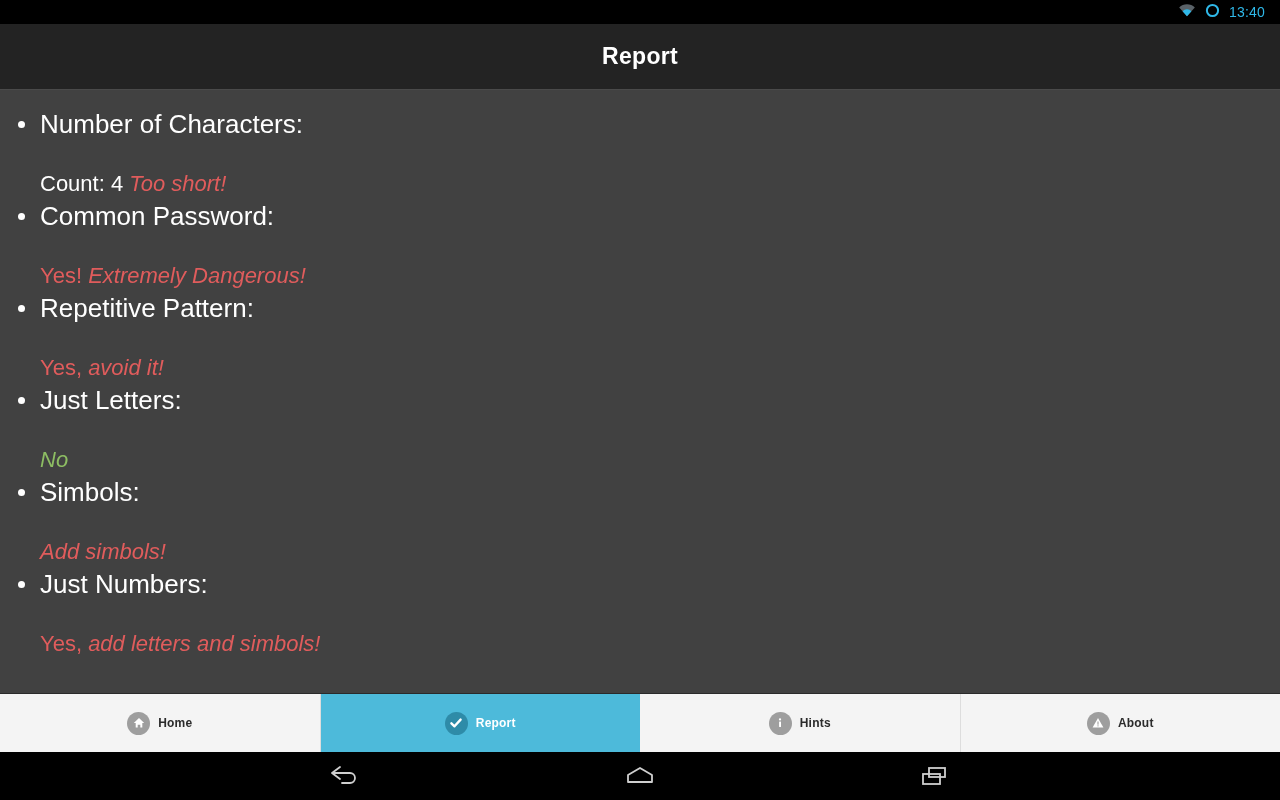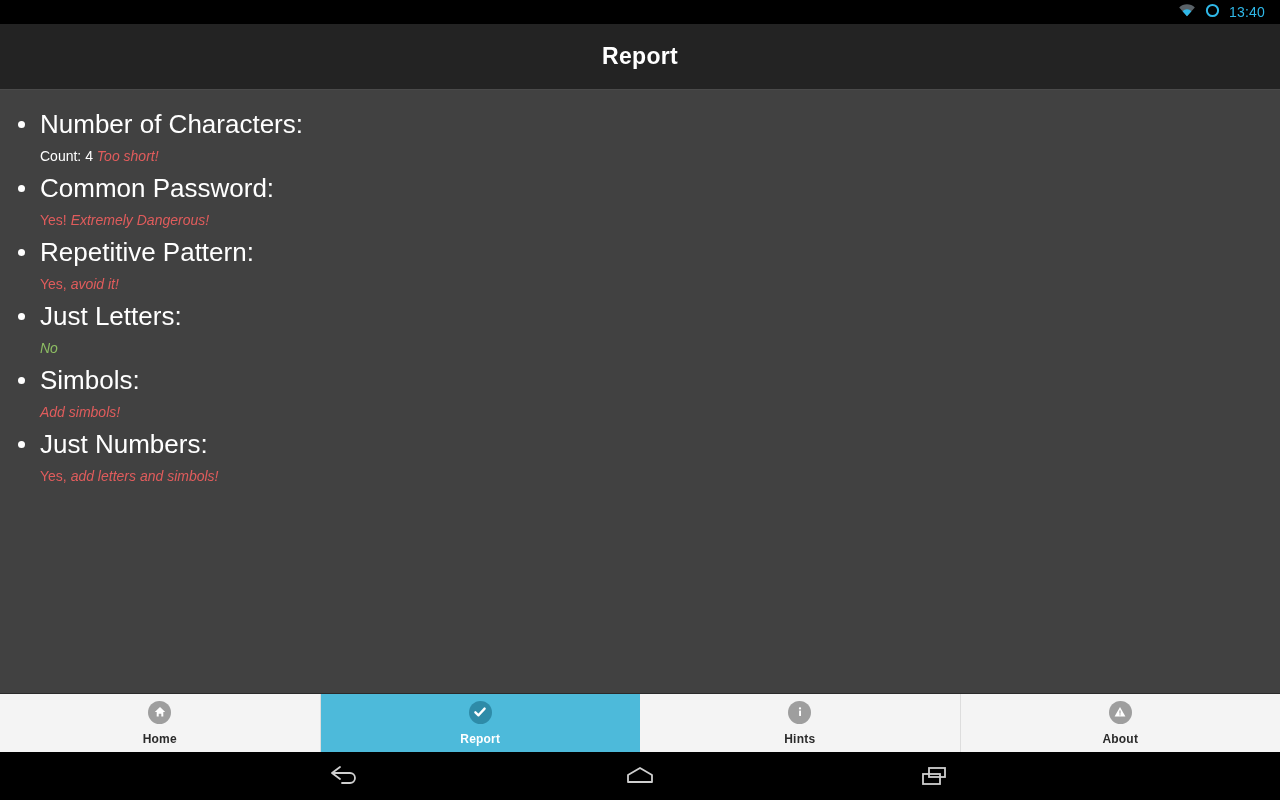--- a/index.html
+++ b/index.html
@@ -61,40 +61,41 @@
   }
   .item-label{
     display:block;
     color:#ffffff;
     font-size:26px;
     line-height:32px;
     white-space:nowrap;
   }
   .item-value{
     display:block;
-    font-size:14px;
+    font-size:22px;
     line-height:32px;
     white-space:nowrap;
+    margin-top:28px;
   }
   .val-prefix{ font-style:normal; }
   .val-em{ font-style:italic; }
   .tone-white{ color:#ffffff; }
   .tone-bad{ color:#e05c5c; }
   .tone-good{ color:#8dbd63; }
 
   
   .tabbar{
     width:100%; height:59px;
     display:flex;
     background:#f4f4f4;
     border-top:1px solid #2a2a2a;
   }
   .tab{
     flex:1 1 0;
-    display:flex; flex-direction:column;
+    display:flex; flex-direction:row;
     align-items:center; justify-content:center;
     gap:8px;
     border-right:1px solid #dddddd;
     position:relative;
   }
   .tab:last-child{ border-right:none; }
   .tab.active{ background:#4dbada; border-right:none; }
   .tab-icon{
     width:23px; height:23px;
     border-radius:50%;

